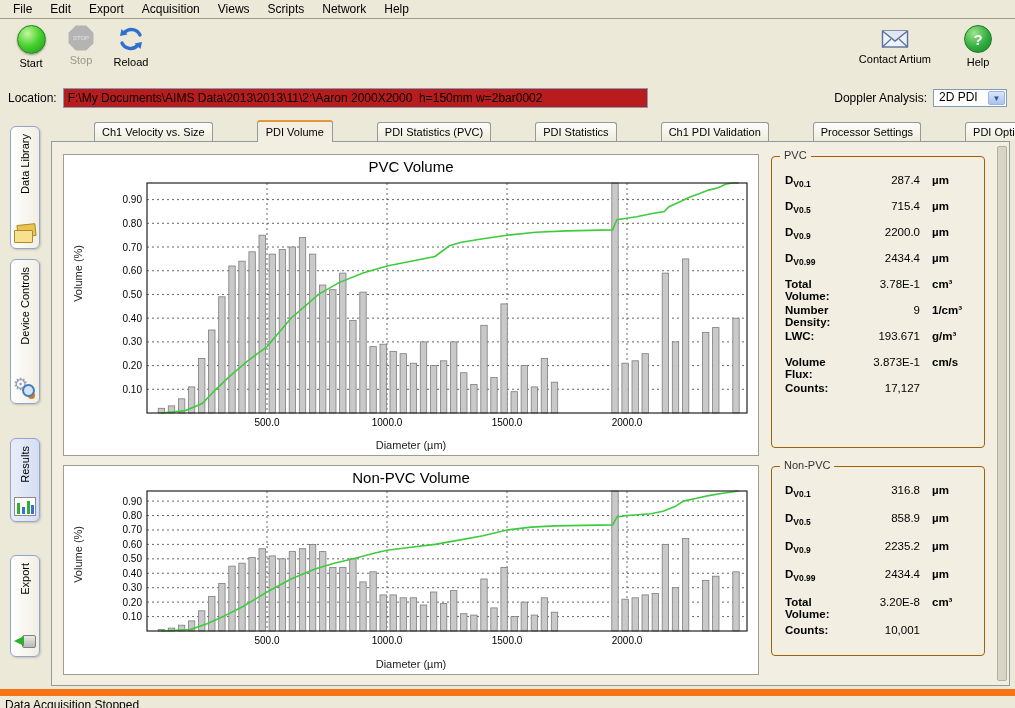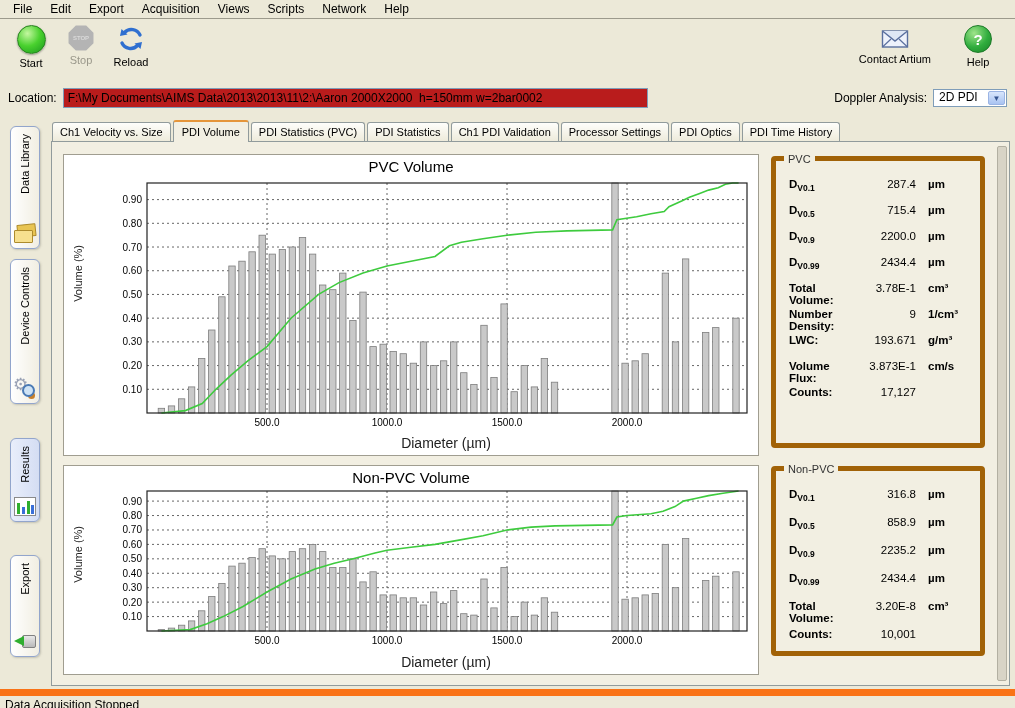--- a/index.html
+++ b/index.html
@@ -66,42 +66,42 @@
       background-repeat:no-repeat;}
   .export-icon::before{content:"";position:absolute;right:0;top:4px;width:12px;height:11px;background:linear-gradient(#e8e8e8,#b9b9b9);
       border:1px solid #808080;border-radius:2px;}
   .export-icon::after{content:"";position:absolute;left:0;top:5px;width:0;height:0;
       border-top:5px solid transparent;border-bottom:5px solid transparent;border-right:10px solid #2fae2f;}
 
   
   .tabstrip{position:absolute;left:52px;top:118px;right:6px;height:22px;display:flex;align-items:flex-end;
             gap:2px;font-size:11px;}
   .tab{padding:3px 7px;background:linear-gradient(#fefefb,#eeebdb);border:1px solid #919b9c;border-bottom:none;
-       border-radius:3px 3px 0 0;position:relative;top:1px;cursor:default;white-space:nowrap;}
+       border-radius:3px 3px 0 0;position:relative;top:1px;cursor:default;white-space:nowrap;margin-left:42px;}
   .tab.active{background:#f2efe2;border-top:2px solid #e5953a;padding:4px 8px;top:2px;z-index:5;}
 
   
   .tabpage{position:absolute;left:51px;top:141px;width:959px;height:545px;background:#f2efe2;
            border:1px solid #919b9c;box-sizing:border-box;}
 
   .chartbox{position:absolute;background:#fff;border:1px solid #a09d90;box-sizing:border-box;}
   #chart0{left:11px;top:12px;width:696px;height:302px;}
   #chart1{left:11px;top:323px;width:696px;height:210px;}
   .chart-title{text-align:center;font-size:15px;margin-top:3px;}
   .ylab{position:absolute;left:8px;writing-mode:vertical-rl;transform:rotate(180deg);font-size:11px;color:#222;}
   #chart0 .ylab{top:90px;}
   #chart1 .ylab{top:60px;}
   svg.plot{position:absolute;left:40px;}
   #chart0 svg.plot{top:27px;}
   #chart1 svg.plot{top:24px;}
-  .xlab{position:absolute;bottom:4px;width:100%;text-align:center;font-size:14px;color:#222;padding-left:35px;}
+  .xlab{position:absolute;bottom:4px;width:100%;text-align:center;font-size:11px;color:#222;}
   svg{font-family:"Liberation Sans",sans-serif;}
 
   
-  .group{position:absolute;left:719px;width:214px;border:5px solid #a16207;border-radius:4px;box-sizing:border-box;}
+  .group{position:absolute;left:719px;width:214px;border:1px solid #a16207;border-radius:4px;box-sizing:border-box;}
   #g-pvc{top:14px;height:292px;}
   #g-nonpvc{top:324px;height:190px;}
   .legend{position:absolute;top:-8px;left:8px;background:#f2efe2;padding:0 4px;font-size:11px;color:#333;}
   .rows{padding:17px 10px 0 13px;}
   .statrow{display:flex;align-items:baseline;font-size:11.5px;}
   #g-pvc .statrow{height:26px;}
   #g-nonpvc .statrow{height:28px;}
   .lbl{font-weight:bold;flex:1;}
   .lbl sub{font-size:8.5px;font-weight:bold;}
   .val{width:66px;text-align:right;}

